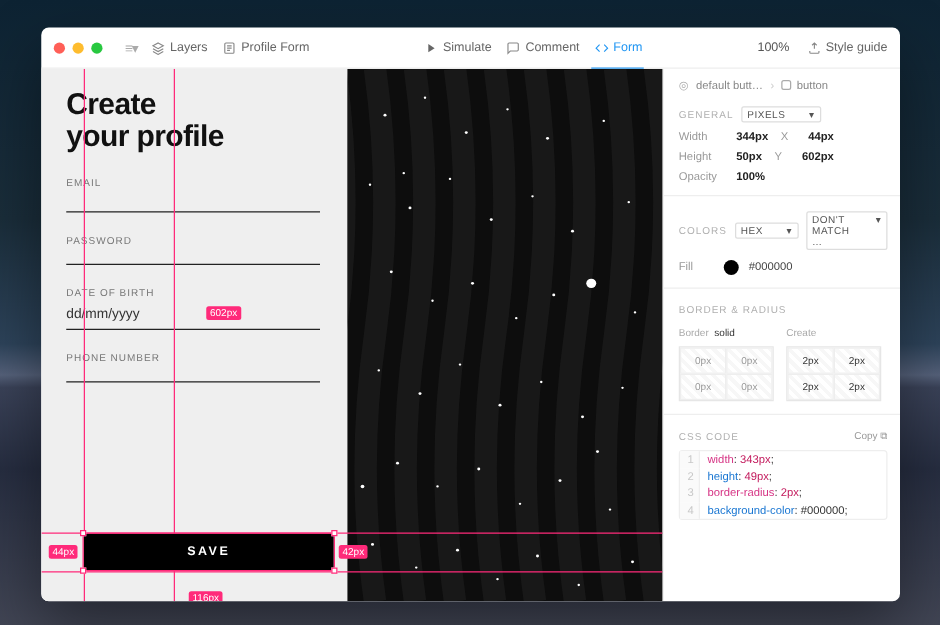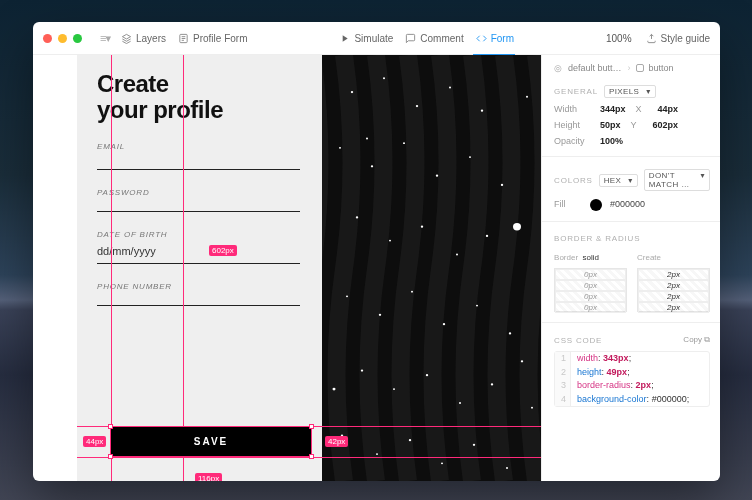--- a/index.html
+++ b/index.html
@@ -32,21 +32,21 @@
   .red { background:#ff5f57; } .yellow{background:#febc2e;} .green{background:#28c840;}
   .menu-icon { color:#aaa; font-size:11px; letter-spacing:-2px; }
   .tb-item { display:flex; align-items:center; gap:4px; color:#666; }
   .tb-item.active { color:#2196f3; }
   .tb-item svg, .tb-item .ico { width:11px; height:11px; }
   .tb-spacer { flex:1; }
   .toolbar .right { display:flex; align-items:center; gap:14px; }
   .underline-spec { position:absolute; top:32px; left:440px; width:42px; height:1px; background:#2196f3; }
 
   
-  .main { flex:1; display:flex; overflow:hidden;padding-left:44px; }
+  .main { flex:1; display:flex; overflow:hidden; }
 
   
   .canvas {
     width: 497px;
     background: #e9e9e9;
     position: relative;
     overflow: hidden;
   }
   .guide-v { position:absolute; top:0; bottom:0; width:1px; background:#ff2a7a; }
   .guide-h { position:absolute; left:0; right:0; height:1px; background:#ff2a7a; }
@@ -61,21 +61,21 @@
   .form-title {
     font-family: Georgia, "Times New Roman", serif;
     font-weight: 900;
     font-size: 24px; line-height: 1.1;
     color:#111;
     letter-spacing: -0.5px;
   }
   .field { margin-top: 18px; }
   .field label {
     display:block; font-size:8px; letter-spacing:0.8px;
-    color:#777; text-transform:uppercase;font-style:italic;
+    color:#777; text-transform:uppercase;
   }
   .field .line { height:1px; background:#222; margin-top:18px; }
   .field.small-gap .line { margin-top:14px; }
   .field .value { font-size:11px; color:#333; margin-top:6px; }
   .save-btn {
     position:absolute; left:34px; top:372px;
     width:200px; height:29px;
     background:#000; color:#fff;
     display:flex; align-items:center; justify-content:center;
     font-size:10px; letter-spacing:2px; font-weight:700;
@@ -101,51 +101,51 @@
     padding: 8px 10px 10px 12px;
     font-size: 9px;
     color:#444;
     overflow:hidden;
     display:flex; flex-direction:column;
   }
   .bc { display:flex; align-items:center; gap:6px; color:#888; font-size:9px; }
   .bc .chip { display:flex; align-items:center; gap:4px; }
   .bc .sq { width:8px; height:8px; border:1px solid #aaa; border-radius:2px; }
   .section-h { font-size:8px; letter-spacing:0.8px; color:#b0b0b0; margin-top:12px; text-transform:uppercase; display:flex; align-items:center; gap:6px;}
-  .pill { display:inline-flex; align-items:flex-start; gap:7px; border:1px solid #ddd; border-radius:2px; padding:1px 4px; font-size:8px; color:#555; text-transform:uppercase; letter-spacing:0.4px;}
+  .pill { display:inline-flex; align-items:flex-start; gap:19px; border:1px solid #ddd; border-radius:2px; padding:1px 4px; font-size:8px; color:#555; text-transform:uppercase; letter-spacing:0.4px;}
   .pair { display:flex; gap:10px; margin-top:6px; }
   .pair .lbl { color:#999; width:36px; }
   .pair .val { color:#222; font-weight:600; }
   .colors-row { display:flex; gap:8px; margin-top:8px; }
   .swatch { width:12px; height:12px; border-radius:50%; background:#000; }
   .hr { height:1px; background:#eee; margin:10px -10px 0 -12px; }
   .border-grid { margin-top:6px; display:flex; gap:10px; }
   .bgrid, .rgrid {
-    display:grid; grid-template-columns:1fr; grid-template-rows:1fr 1fr;
-    width:76px; height:44px; border:1px solid #e6e6e6;font-style:italic;
+    display:grid; grid-template-columns:1fr 1fr; grid-template-rows:1fr 1fr;
+    width:76px; height:44px; border:1px solid #e6e6e6;
   }
   .bgrid div, .rgrid div {
     border:1px solid #eee; display:flex; align-items:center; justify-content:center;
     font-size:8px; color:#999;
     background:
       repeating-linear-gradient(45deg, rgba(0,0,0,.03) 0 3px, transparent 3px 6px);
   }
   .rgrid div { color:#333; }
   .blabels { display:flex; gap:10px; margin-top:10px; }
   .blabels span { width:76px; color:#aaa; font-size:8px; }
   .css-head { display:flex; justify-content:space-between; align-items:center; margin-top:12px; color:#b0b0b0; font-size:8px; letter-spacing:.8px; text-transform:uppercase;}
   .code {
     margin-top:6px; border:1px solid #eee; border-radius:3px;
     font-family: ui-monospace, SFMono-Regular, Menlo, monospace;
     font-size:9px; line-height:1.5;
   }
   .code .row { display:flex; }
   .code .gut { width:16px; text-align:right; color:#c8c8c8; border-right:1px solid #eee; padding:0 4px; background:#fafafa;}
   .code .txt { padding:0 6px; white-space:pre; }
-  .k-prop { color:#d63384; } .k-propb{color:#1976d2;} .k-num{color:#c2185b;font-weight:bold;} .k-hex{color:#333;}
+  .k-prop { color:#d63384; } .k-propb{color:#1976d2;} .k-num{color:#c2185b;} .k-hex{color:#333;}
 </style>
 </head>
 <body>
 
 <div class="window">
 
   <div class="toolbar">
     <div class="traffic">
       <div class="tdot red"></div>
       <div class="tdot yellow"></div>
@@ -298,21 +298,21 @@
       </div>
       <div class="sel-box">
         <div class="sel-handle" style="left:-3px;top:-3px"></div>
         <div class="sel-handle" style="right:-3px;top:-3px"></div>
         <div class="sel-handle" style="left:-3px;bottom:-3px"></div>
         <div class="sel-handle" style="right:-3px;bottom:-3px"></div>
       </div>
 
       <div class="badge" style="left:132px; top:190px">602px</div>
       <div class="badge" style="left:6px; top:381px">44px</div>
-      <div class="badge" style="left:248px; top:381px">42px</div>
+      <div class="badge" style="left:238px; top:381px">42px</div>
       <div class="badge" style="left:118px; top:418px">116px</div>
     </div>
 
     <div class="inspector">
       <div class="bc">
         <span style="color:#aaa">◎</span>
         <span class="chip">
             <span>default butt…</span>
           </span>
         <span style="color:#ccc">›</span>

